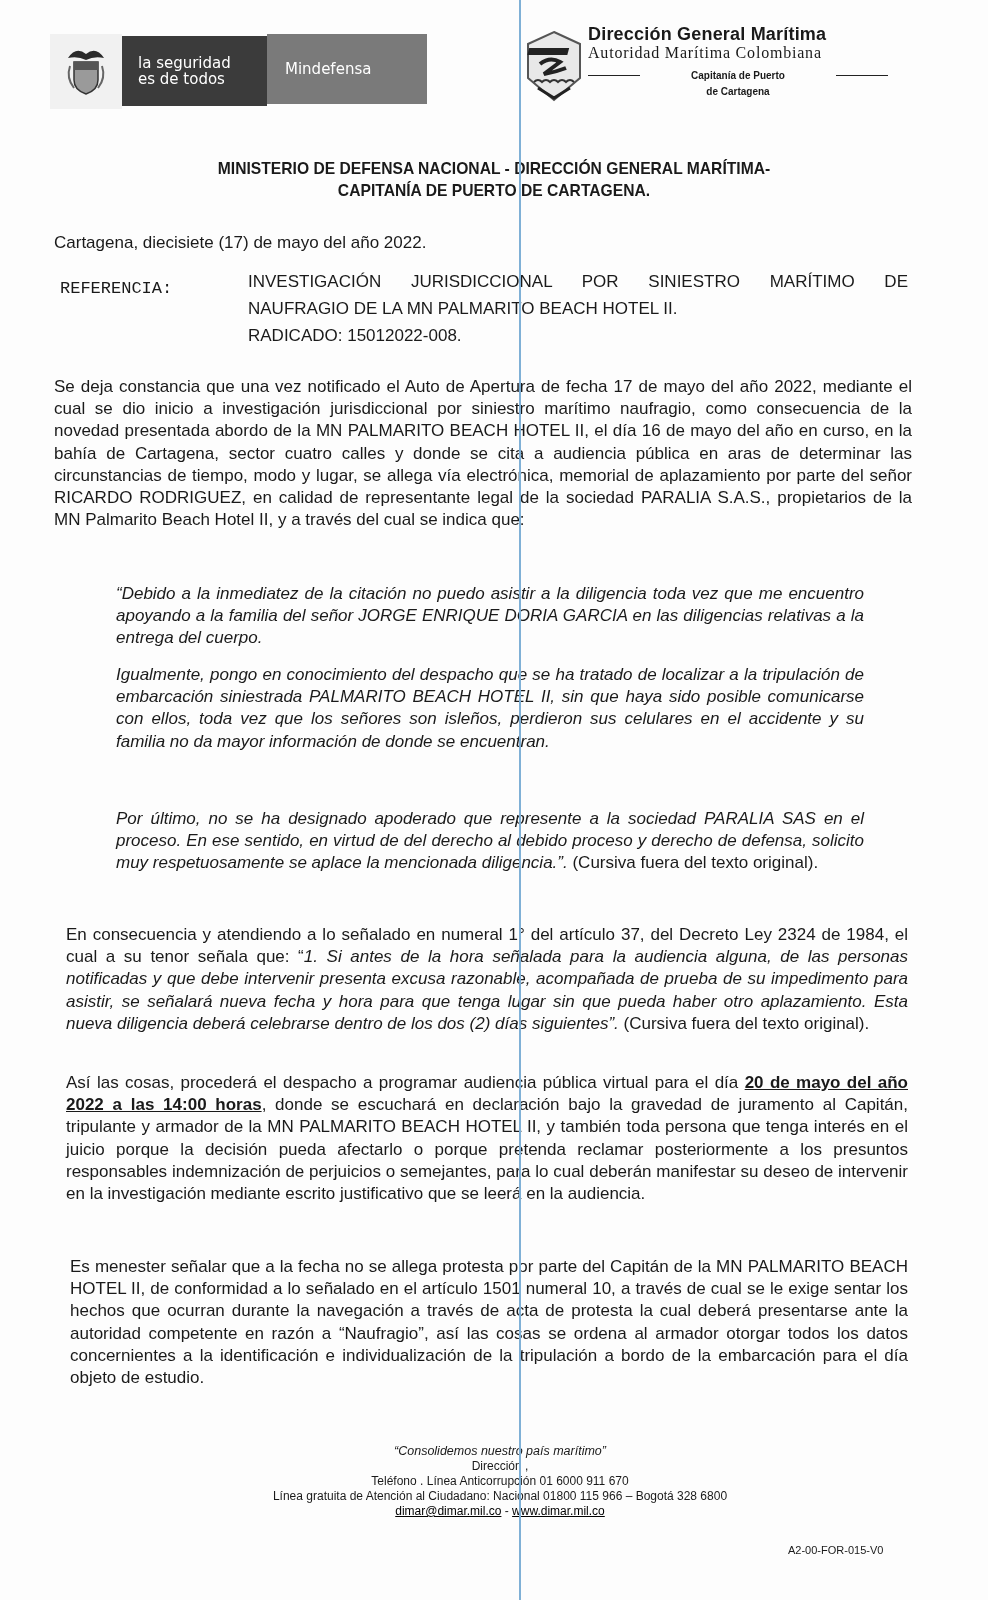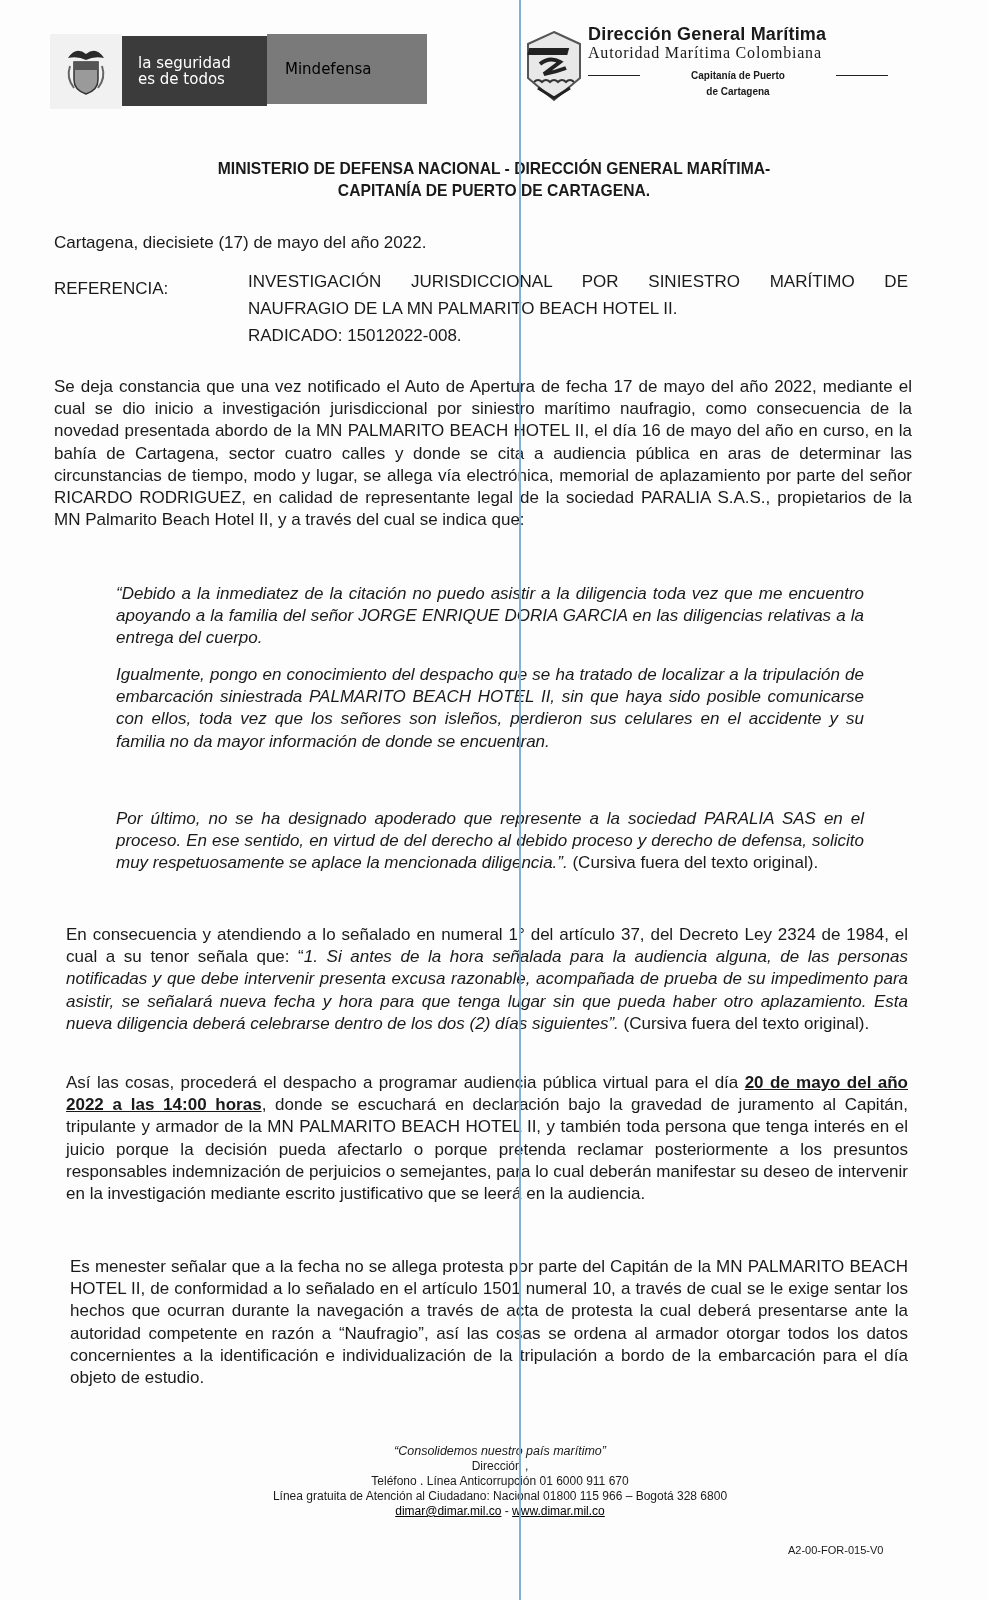--- a/index.html
+++ b/index.html
@@ -8,35 +8,35 @@
     position: relative; overflow: hidden;
     font-family: "Liberation Sans", sans-serif; color: #1a1a1a;
   }
   .page { position: absolute; left: 0; top: 0; width: 988px; height: 1600px; background: #fdfdfd; }
   .scanline { position: absolute; left: 519px; top: 0; width: 2px; height: 1600px; background: #7fb0d6; }
 
   
   .hdr-left { position: absolute; left: 50px; top: 34px; height: 75px; display: flex; }
   .crest-box { width: 72px; height: 75px; background: #f1f1f1; display: flex; align-items: center; justify-content: center; }
   .slogan-box { width: 145px; height: 70px; background: #3b3b3b; color: #fff; font-family: "DejaVu Sans", sans-serif; font-size: 15px; line-height: 16px; padding: 0 0 0 16px; display: flex; flex-direction: column; justify-content: center; margin-top: 2px; box-sizing: border-box; }
-  .mindef-box { width: 160px; height: 70px; background: #7a7a7a; color: #000000; font-family: "DejaVu Sans", sans-serif; font-size: 15px; display: flex; align-items: center; padding-left: 18px; box-sizing: border-box; margin-top: 0; }
+  .mindef-box { width: 160px; height: 70px; background: #7a7a7a; color: #ffffff; font-family: "DejaVu Sans", sans-serif; font-size: 15px; display: flex; align-items: center; padding-left: 18px; box-sizing: border-box; margin-top: 0; }
 
   
   .hdr-right { position: absolute; left: 526px; top: 20px; width: 380px; height: 90px; }
   .dimar-logo { position: absolute; left: 0; top: 10px; width: 56px; height: 72px; }
   .dimar-title { position: absolute; left: 62px; top: 4px; font-weight: bold; font-size: 18px; letter-spacing: 0.2px; }
   .dimar-sub { position: absolute; left: 62px; top: 24px; font-size: 16px; letter-spacing: 0.8px; font-family: Liberation Serif, serif; }
   .dimar-cap { position: absolute; left: 62px; top: 48px; width: 300px; text-align: center; font-weight: bold; font-size: 10px; line-height: 16px; }
   .dimar-cap .line-l, .dimar-cap .line-r { position: absolute; top: 7px; height: 1px; background: #222; width: 52px; }
   .dimar-cap .line-l { left: 0; }
   .dimar-cap .line-r { right: 0; }
   .title { position: absolute; left: 0; width: 988px; text-align: center; top: 158px; font-weight: bold; font-size: 17px; line-height: 22px; transform: scaleX(0.92); }
   .txt { position: absolute; font-size: 17px; line-height: 22.2px; text-align: justify; transform-origin: left top; }
   .date { left: 54px; top: 232px; }
-  .ref-label { left: 54px; top: 278px; }
+  .ref-label { left: 60px; top: 278px; font-family: Liberation Mono, monospace; }
   .ref-body { left: 248px; top: 268px; width: 660px; line-height: 27px; text-align: left; }
   .ref-body .l1 { display: block; text-align: justify; text-align-last: justify; }
   .p1 { left: 54px; top: 376px; width: 858px; }
   .q1 { left: 116px; top: 560px; width: 748px; font-style: italic; margin-top: 23px; }
   .q2 { left: 116px; top: 664px; width: 748px; font-style: italic; }
   .q3 { left: 116px; top: 808px; width: 748px; font-style: italic; }
   .q3 .norm { font-style: normal; }
   .p2 { left: 66px; top: 924px; width: 842px; }
   .p2 i { font-style: italic; }
   .p3 { left: 66px; top: 1072px; width: 842px; }

